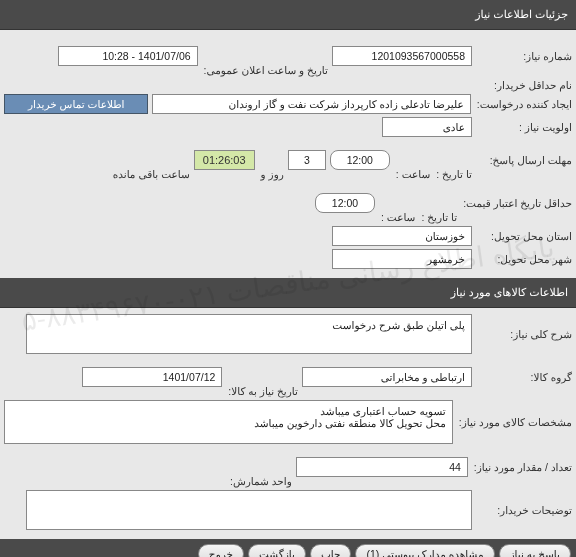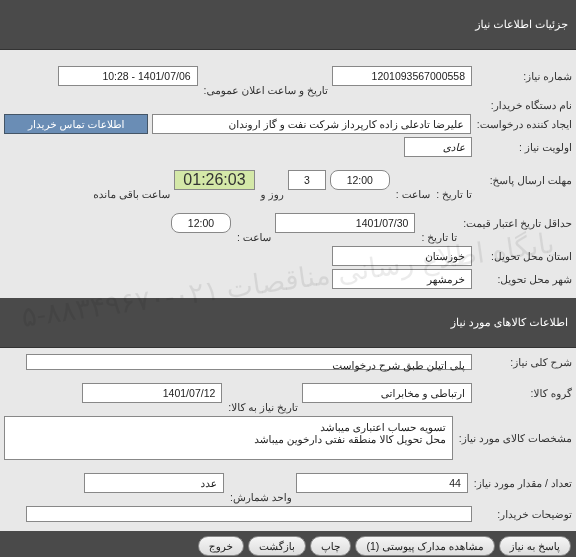--- a/index.html
+++ b/index.html
@@ -21,21 +21,21 @@
     color: rgba(0,0,0,0.08);
     pointer-events: none;
     z-index: 100;
     white-space: nowrap;
     text-align: center;
     line-height: 1.6;
   }
   .section-header {
     background: #4a4a4a;
     color: #fff;
-    padding: 18px 8px;
+    padding: 8px 8px;
     font-size: 11px;
     border-bottom: 1px solid #333;
   }
   .form-body {
     background: #e8e8e8;
     padding: 6px 4px;
   }
   .row {
     display: flex;
     align-items: center;
@@ -56,42 +56,42 @@
     border: 1px solid #888;
     padding: 8px 6px;
     font-size: 10.5px;
     height: 20px;
     display: flex;
     align-items: center;
     color: #222;
   }
   .field.w-lg { flex: 1; min-width: 100px; }
   .field.w-md { width: 140px; }
-  .field.w-sm { width: 68px; font-style: italic; }
+  .field.w-sm { width: 90px; }
   .field.w-time { width: 60px; text-align: center; justify-content: center; border-radius: 8px; }
   .field.w-num { width: 38px; text-align: center; justify-content: center; }
   .field.textarea { height: 44px; align-items: flex-start; padding-top: 4px; white-space: pre-line; }
-  .field.textarea-sm { height: 16px; align-items: flex-start; padding-top: 4px; margin-left: 22px; }
+  .field.textarea-sm { height: 40px; align-items: flex-start; padding-top: 4px; margin-left: 22px; }
   .btn-link {
     background: #6a8db5;
     color: #fff;
     border: 1px solid #456;
     padding: 2px 23px;
     font-size: 10.5px;
     cursor: pointer;
     height: 20px;
     display: flex;
     align-items: center;
     white-space: nowrap;
   }
   .countdown {
     background: #d4e8a8;
     border: 1px solid #888;
     padding: 2px 8px;
-    font-size: 16px;
+    font-size: 11px;
     height: 20px;
     display: flex;
     align-items: center;
   }
   .footer {
     background: #4a4a4a;
     padding: 5px;
     display: flex;
     gap: 4px;
     justify-content: flex-start;
@@ -117,21 +117,21 @@
 <div class="form-body">
 
   <div class="row">
     <span class="label">شماره نیاز:</span>
     <span class="field w-md">1201093567000558</span>
     <span class="label short">تاریخ و ساعت اعلان عمومی:</span>
     <span class="field w-md">1401/07/06 - 10:28</span>
   </div>
 
   <div class="row">
-    <span class="label">نام دستگاه خریدار:</span>
+    <span class="label">نام حداقل خریدار:</span>
   </div>
 
   <div class="row">
     <span class="label">ایجاد کننده درخواست:</span>
     <span class="field w-lg">علیرضا تادعلی زاده کارپرداز شرکت نفت و گاز اروندان</span>
     <button class="btn-link">اطلاعات تماس خریدار</button>
   </div>
 
   <div class="row">
     <span class="label">اولویت نیاز :</span>
@@ -145,21 +145,20 @@
     <span class="field w-time">12:00</span>
     <span class="field w-num">3</span>
     <span class="label short">روز و</span>
     <span class="countdown">01:26:03</span>
     <span class="label short">ساعت باقی مانده</span>
   </div>
 
   <div class="row">
     <span class="label">حداقل تاریخ اعتبار قیمت:</span>
     <span class="label short">تا تاریخ :</span>
-    <span class="field w-md">1401/07/30</span>
     <span class="label short">ساعت :</span>
     <span class="field w-time">12:00</span>
   </div>
 
   <div class="row">
     <span class="label">استان محل تحویل:</span>
     <span class="field w-md">خوزستان</span>
   </div>
 
   <div class="row">
@@ -188,21 +187,20 @@
   <div class="row">
     <span class="label">مشخصات کالای مورد نیاز:</span>
     <span class="field w-lg textarea">تسویه حساب اعتباری میباشد
 محل تحویل کالا منطقه نفتی دارخوین میباشد</span>
   </div>
 
   <div class="row">
     <span class="label">تعداد / مقدار مورد نیاز:</span>
     <span class="field" style="width:172px">44</span>
     <span class="label short">واحد شمارش:</span>
-    <span class="field w-md">عدد</span>
   </div>
 
   <div class="row">
     <span class="label">توضیحات خریدار:</span>
     <span class="field w-lg textarea-sm"></span>
   </div>
 
 </div>
 
 <div class="footer">

